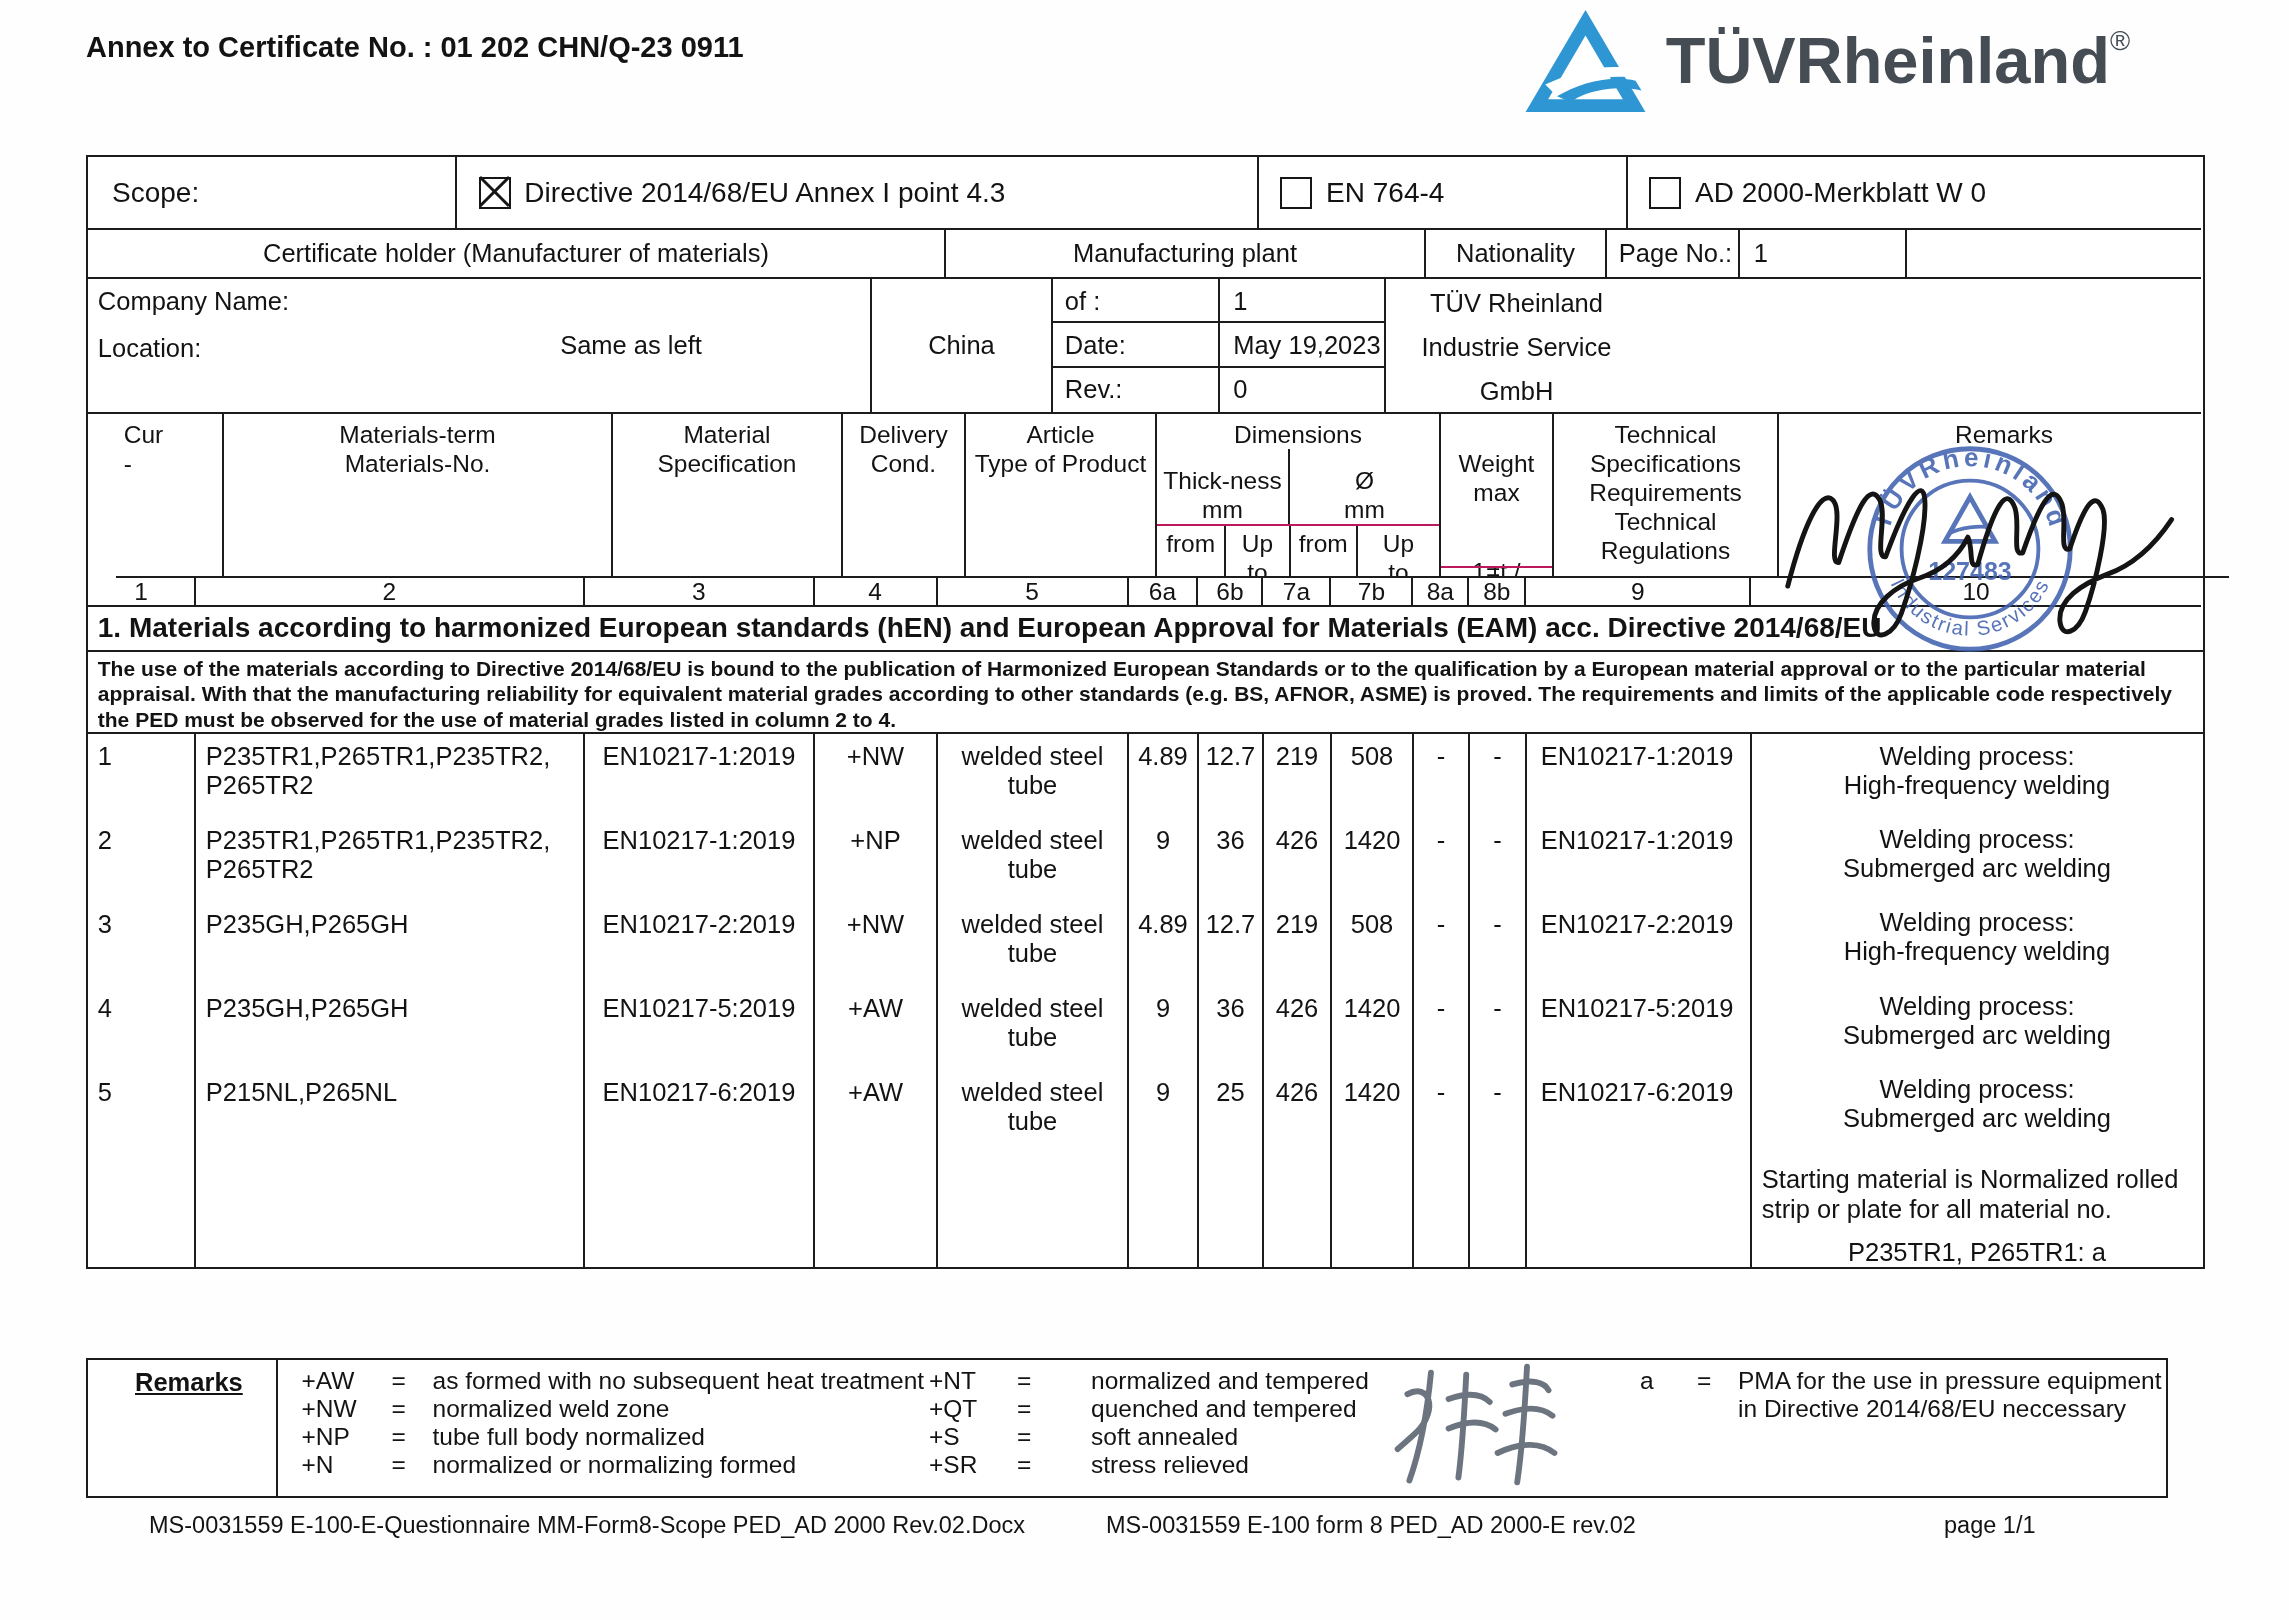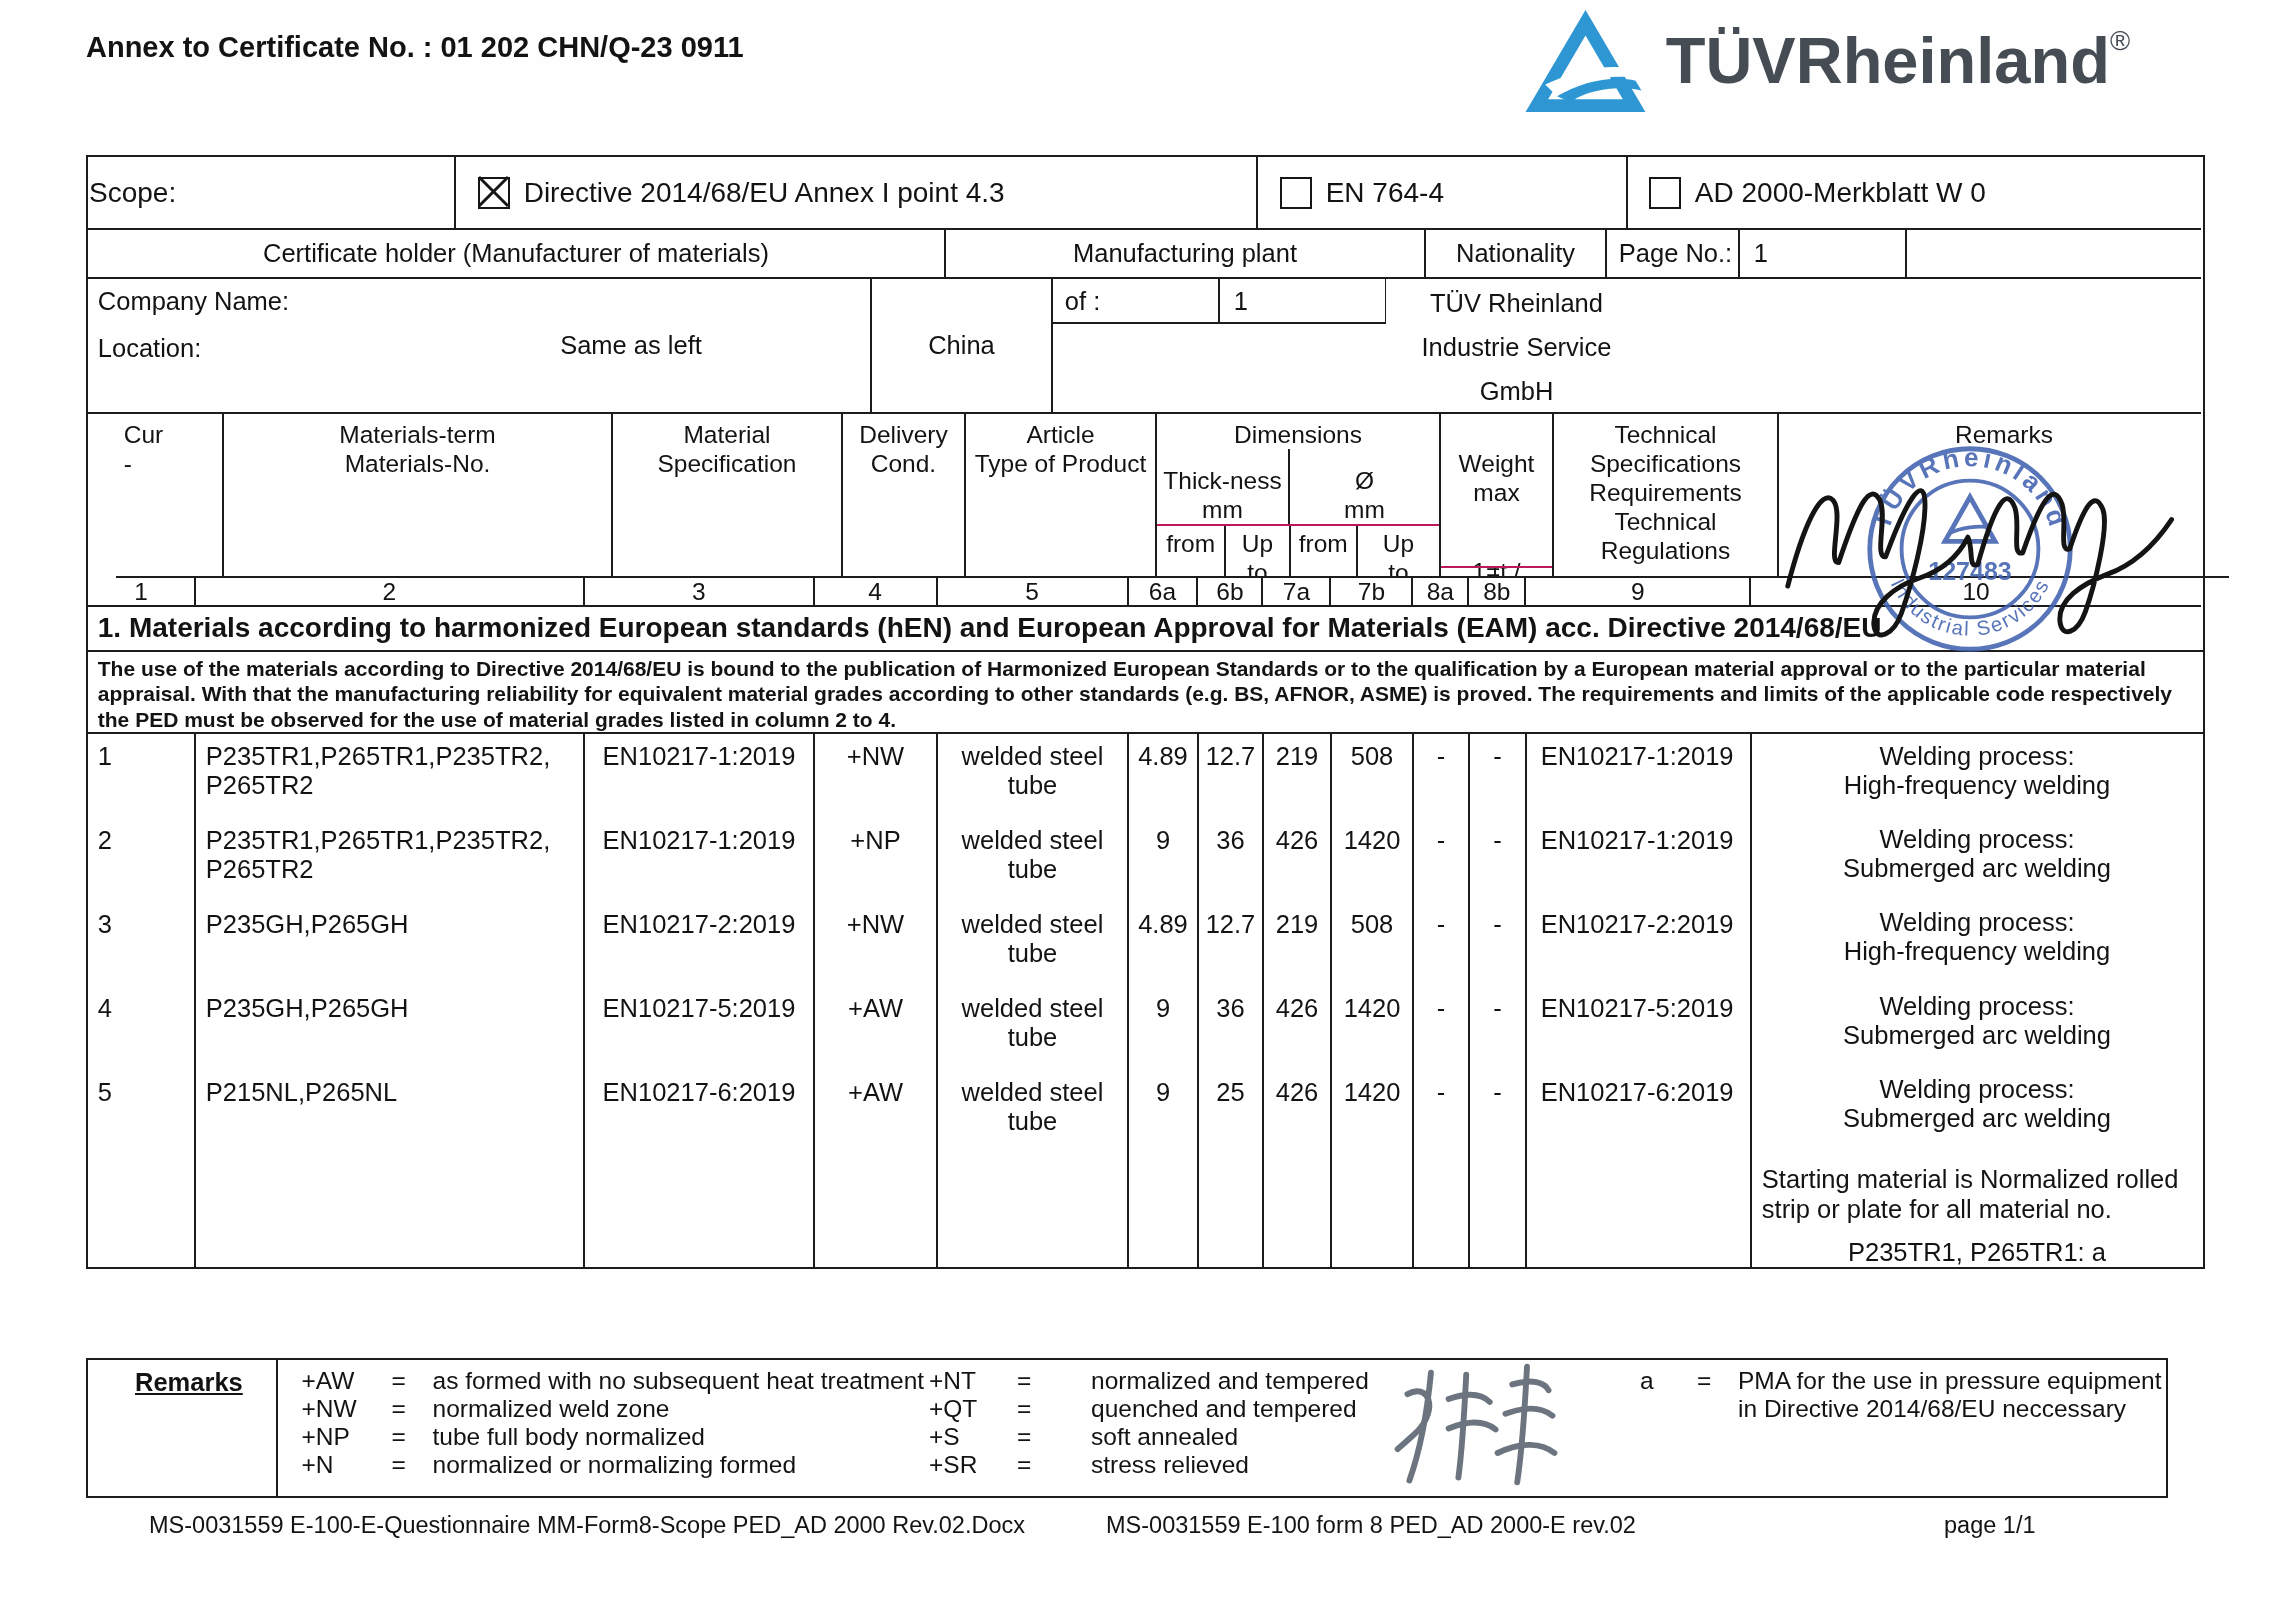--- a/index.html
+++ b/index.html
@@ -22,21 +22,21 @@
   .tbl { position: absolute; left: 86px; top: 155px; width: 2119px; border: 2.9px solid #1c1c1c; background: #fff; }
   .row { display: flex; width: 2113px; }
   .bb2 { border-bottom: 2px solid #1c1c1c; }
   .bb3 { border-bottom: 2.9px solid #1c1c1c; }
   .br  { border-right: 2px solid #1c1c1c; }
   .c   { overflow: hidden; }
 
   
   .scope-row { height: 73px; font-size: 28px; }
   .scope-row .c { display: flex; align-items: center; }
-  .scope-label { width: 382px; padding-left: 1px; }
+  .scope-label { width: 382px; padding-left: 24px; }
   .scope-opt1 { width: 831px; padding-left: 21.6px; }
   .scope-opt2 { width: 382px; padding-left: 21.6px; }
   .scope-opt3 { width: 594px; padding-left: 21.6px; }
   .checkbox { width: 32px; height: 32px; border: 2.9px solid #161616; display: inline-block; position: relative; flex: none; margin-right: 13.7px; background:#fff; }
   .checkbox.checked::before, .checkbox.checked::after {
     content: ""; position: absolute; left: -6.9px; top: 11.8px; width: 41px; height: 2.9px; background: #161616;
   }
   .checkbox.checked::before { transform: rotate(45deg); }
   .checkbox.checked::after  { transform: rotate(-45deg); }
 
@@ -51,21 +51,21 @@
   .hh6 { width: 261px; }
 
   
   .hold-info { height: 135px; font-size: 25.5px; }
   .hi-labels { width: 304px; padding: 7.8px 0 0 9.8px; }
   .hi-labels .lab1 { height: 47px; }
   .hi-values { width: 554px; padding: 7.8px 0 0 9.8px; }
   .hi-values .val1 { height: 47px; }
   .hi-plant { width: 480px; display: flex; align-items: center; justify-content: center; }
   .hi-nat { width: 181px; display: flex; align-items: center; justify-content: center; }
-  .hi-meta { width: 333px; display: flex; flex-direction: row; }
+  .hi-meta { width: 333px; display: flex; flex-direction: column; }
   .hi-meta .mrow { display: flex; height: 45px; }
   .hi-meta .mrow .ml { width: 167px; padding: 7.8px 0 0 11.8px; border-right: 2px solid #1c1c1c; }
   .hi-meta .mrow .mv { width: 167px; padding: 7.8px 0 0 13.7px; border-right: 2px solid #1c1c1c; }
   .hi-issuer { width: 261px; text-align: center; white-space: pre-line; line-height: 44px; padding-top: 2px; }
 
   
   .mhdr { height: 164px; font-size: 24.5px; line-height: 29px; margin-left: 28px; }
   .hd { padding-top: 5.9px; text-align: center; white-space: pre-line; }
   .w1 { width: 108px; } .w2 { width: 389px; } .w3 { width: 230px; } .w4 { width: 123px; } .w5 { width: 191px; }
   .w6a { width: 70px; } .w6b { width: 65px; } .w7a { width: 68px; } .w7b { width: 82px; }

